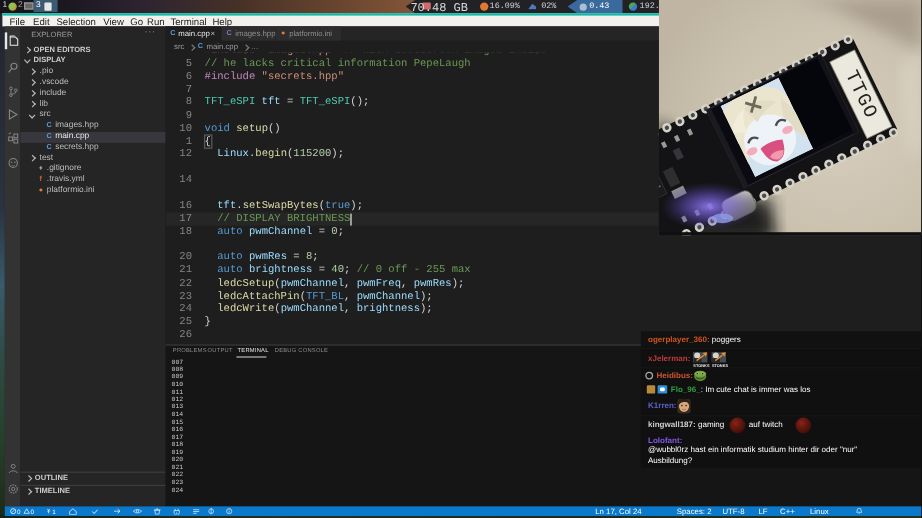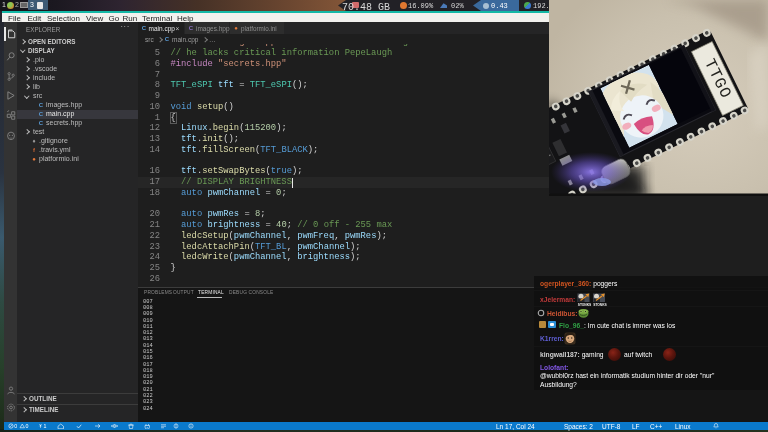--- a/index.html
+++ b/index.html
@@ -212,22 +212,21 @@
 <div class="abs" id="code">
 <div class="cl" style="top:-6.8px;"><span class="ct"><i style="font-style:normal;color:#c586c0;">#include</i> <i style="font-style:normal;color:#ce9178;">"images.hpp"</i> <i style="font-style:normal;color:#6a9955;">// with bootscreen images inside</i></span></div>
 <div class="cl" style="top:4.0px;"><span class="ln">5</span><span class="ct" style="color:#6a9955;">// he lacks critical information PepeLaugh</span></div>
 <div class="cl" style="top:14.8px;"><span class="ln">6</span><span class="ct"><i style="font-style:normal;color:#c586c0;">#include</i> <i style="font-style:normal;color:#ce9178;">"secrets.hpp"</i></span></div>
 <div class="cl" style="top:25.5px;"><span class="ln">7</span></div>
 <div class="cl" style="top:36.3px;"><span class="ln">8</span><span class="ct"><i style="font-style:normal;color:#4ec9b0;">TFT_eSPI</i> <i style="font-style:normal;color:#9cdcfe;">tft</i> = <i style="font-style:normal;color:#4ec9b0;">TFT_eSPI</i>();</span></div>
 <div class="cl" style="top:47.0px;"><span class="ln">9</span></div>
 <div class="cl" style="top:57.8px;"><span class="ln">10</span><span class="ct"><i style="font-style:normal;color:#569cd6;">void</i> <i style="font-style:normal;color:#dcdcaa;">setup</i>()</span></div>
 <div class="cl" style="top:68.5px;"><span class="ln">1</span><span class="ct"><i style="font-style:normal;outline:1px solid #5a5a5a;">{</i></span></div>
 <div class="cl" style="top:79.3px;"><span class="ln">12</span><span class="ct">  <i style="font-style:normal;color:#9cdcfe;">Linux</i>.<i style="font-style:normal;color:#dcdcaa;">begin</i>(<i style="font-style:normal;color:#b5cea8;">115200</i>);</span></div>
-<div class="cl" style="top:90.0px;"><span class="ln">13</span><span class="ct">  <i style="font-style:normal;color:#9cdcfe;">tft</i>.<i style="font-style:normal;color:#dcdcaa;">init</i>();</span></div>
-<div class="cl" style="top:100.8px;"><span class="ln">14</span><span class="ct">  <i style="font-style:normal;color:#9cdcfe;">tft</i>.<i style="font-style:normal;color:#dcdcaa;">fillScreen</i>(<i style="font-style:normal;color:#569cd6;">TFT_BLACK</i>);</span></div>
+<div class="cl" style="top:100.8px;"><span class="ln">14</span></div>
 <div class="cl" style="top:122.3px;"><span class="ln">16</span><span class="ct">  <i style="font-style:normal;color:#9cdcfe;">tft</i>.<i style="font-style:normal;color:#dcdcaa;">setSwapBytes</i>(<i style="font-style:normal;color:#569cd6;">true</i>);</span></div>
 <div class="cl" style="top:133.0px;background:rgba(255,255,255,0.04);"><span class="ln">17</span><span class="ct" style="color:#6a9955;">  // DISPLAY BRIGHTNESS</span><span style="position:absolute;left:153.9px;top:0.5px;width:1px;height:10px;background:#e8e8e8;"></span></div>
 <div class="cl" style="top:143.8px;"><span class="ln">18</span><span class="ct">  <i style="font-style:normal;color:#569cd6;">auto</i> <i style="font-style:normal;color:#9cdcfe;">pwmChannel</i> = <i style="font-style:normal;color:#b5cea8;">0</i>;</span></div>
 <div class="cl" style="top:165.3px;"><span class="ln">20</span><span class="ct">  <i style="font-style:normal;color:#569cd6;">auto</i> <i style="font-style:normal;color:#9cdcfe;">pwmRes</i> = <i style="font-style:normal;color:#b5cea8;">8</i>;</span></div>
 <div class="cl" style="top:176.0px;"><span class="ln">21</span><span class="ct">  <i style="font-style:normal;color:#569cd6;">auto</i> <i style="font-style:normal;color:#9cdcfe;">brightness</i> = <i style="font-style:normal;color:#b5cea8;">40</i>; <i style="font-style:normal;color:#6a9955;">// 0 off - 255 max</i></span></div>
 <div class="cl" style="top:186.8px;"><span class="ln">22</span><span class="ct">  <i style="font-style:normal;color:#dcdcaa;">ledcSetup</i>(<i style="font-style:normal;color:#9cdcfe;">pwmChannel</i>, <i style="font-style:normal;color:#9cdcfe;">pwmFreq</i>, <i style="font-style:normal;color:#9cdcfe;">pwmRes</i>);</span></div>
 <div class="cl" style="top:197.5px;"><span class="ln">23</span><span class="ct">  <i style="font-style:normal;color:#dcdcaa;">ledcAttachPin</i>(<i style="font-style:normal;color:#569cd6;">TFT_BL</i>, <i style="font-style:normal;color:#9cdcfe;">pwmChannel</i>);</span></div>
 <div class="cl" style="top:208.3px;"><span class="ln">24</span><span class="ct">  <i style="font-style:normal;color:#dcdcaa;">ledcWrite</i>(<i style="font-style:normal;color:#9cdcfe;">pwmChannel</i>, <i style="font-style:normal;color:#9cdcfe;">brightness</i>);</span></div>
 <div class="cl" style="top:219.0px;"><span class="ln">25</span><span class="ct">}</span></div>
 <div class="cl" style="top:229.8px;"><span class="ln">26</span></div>

